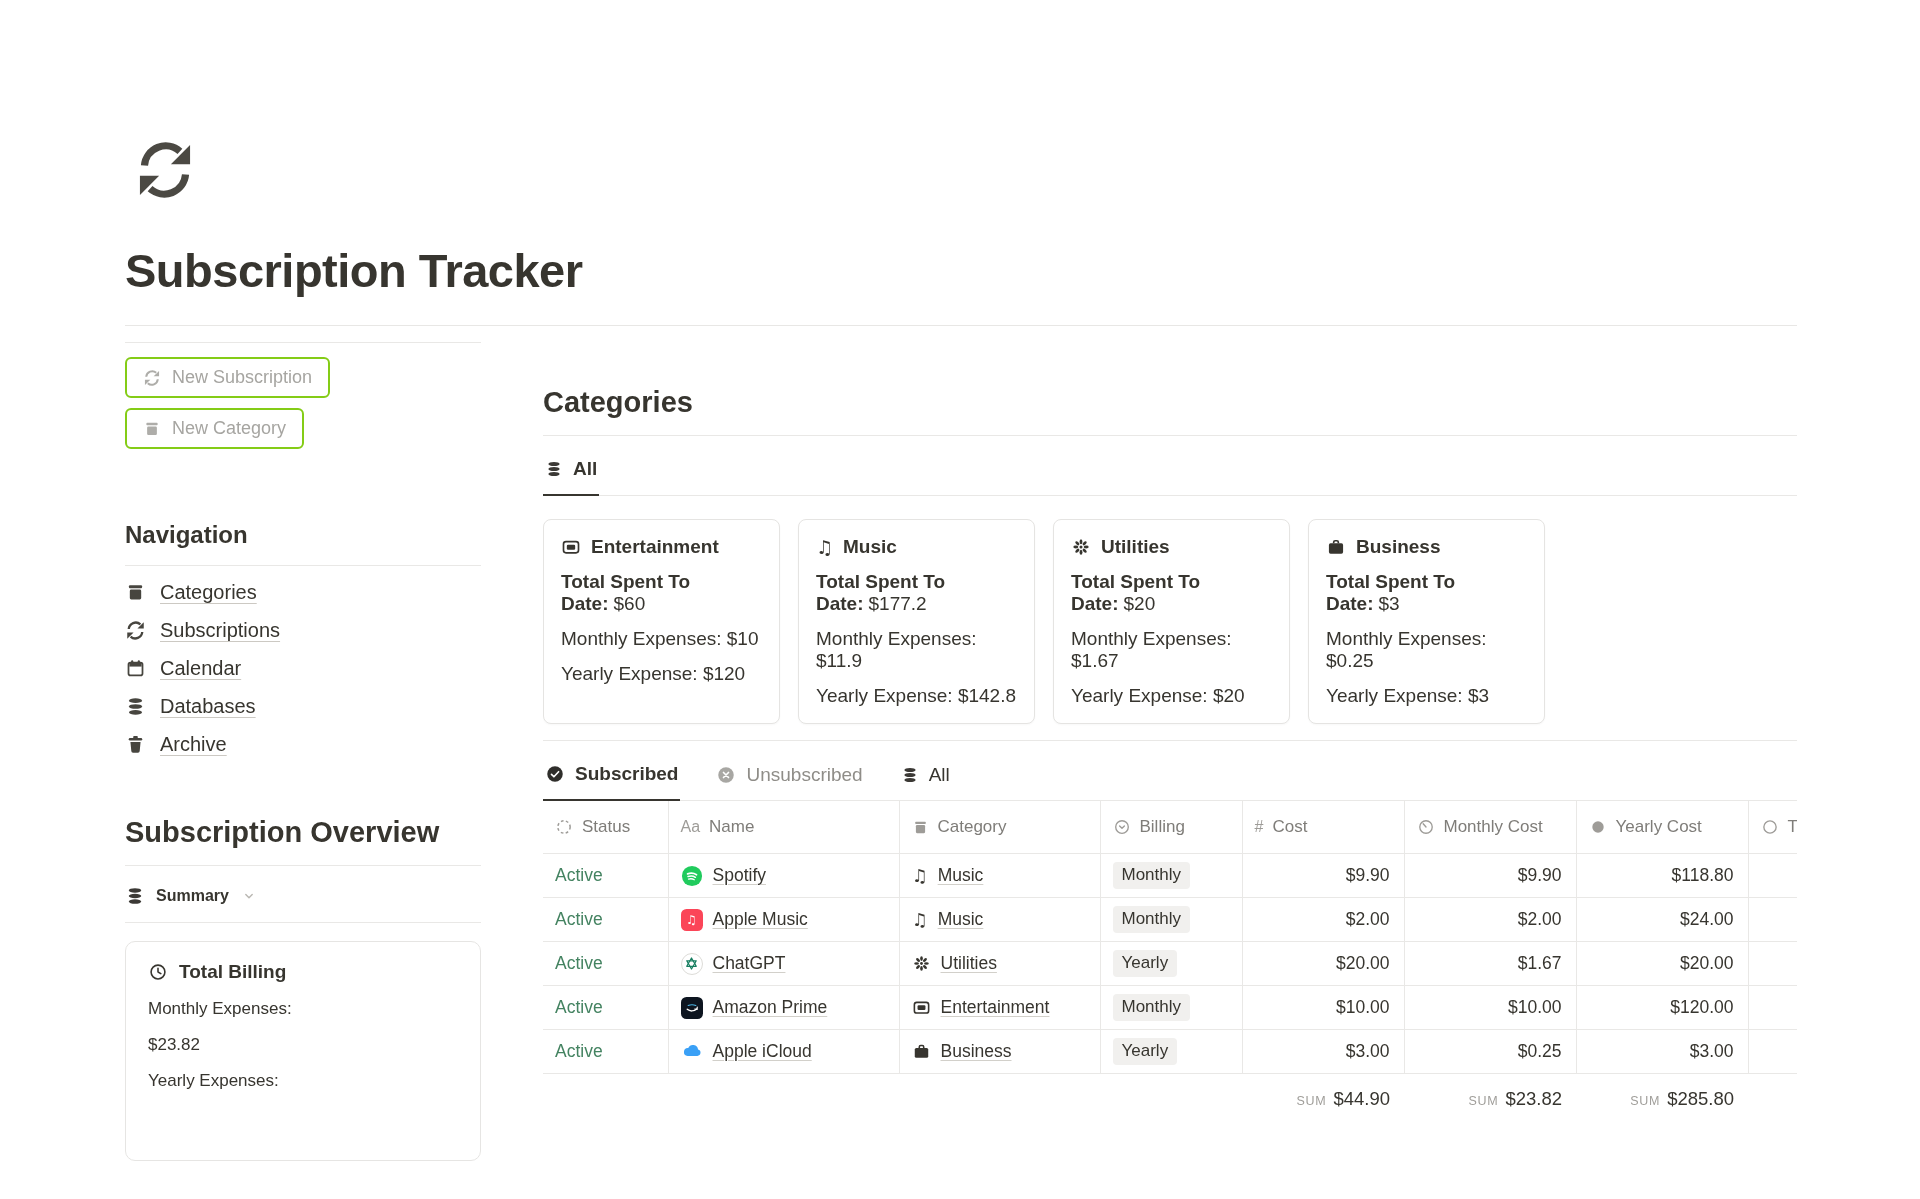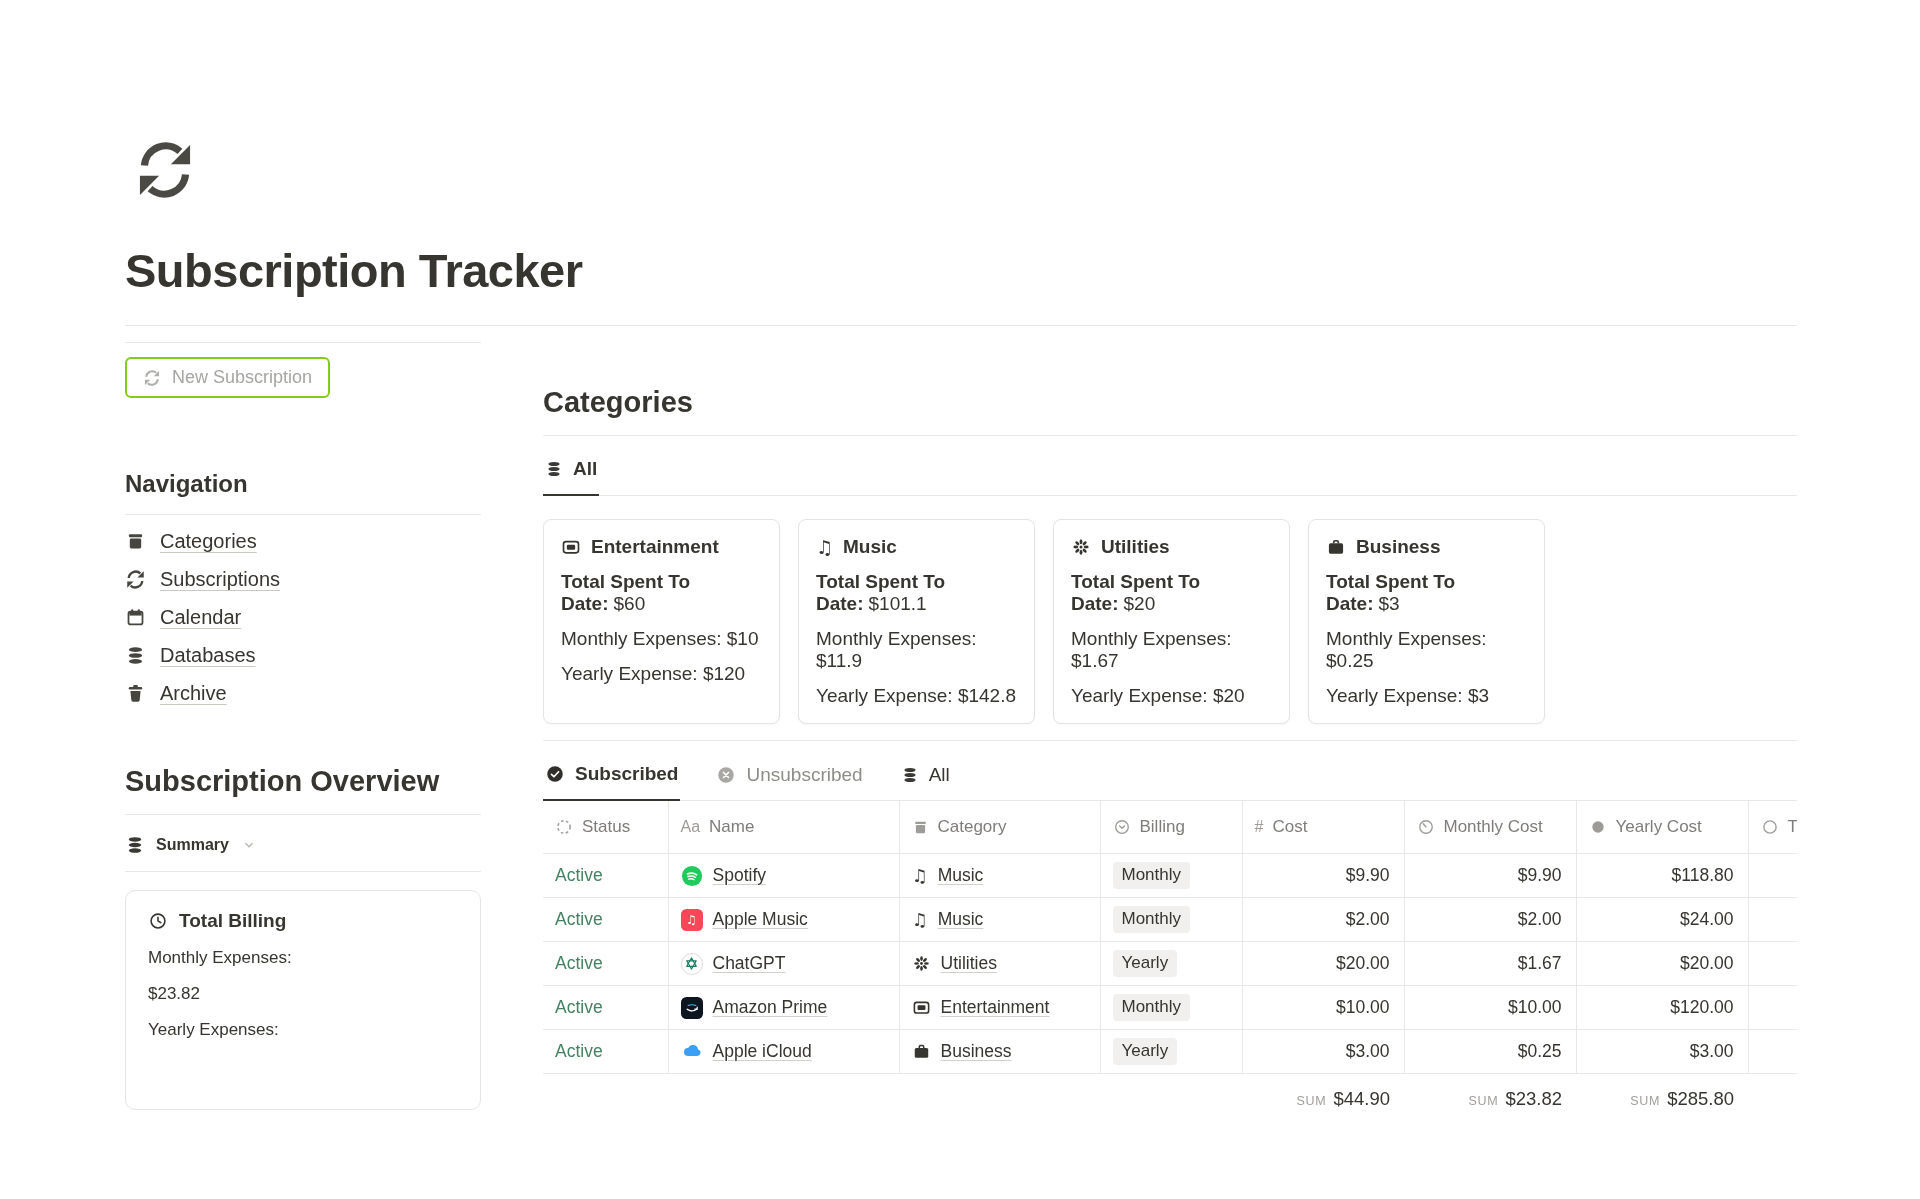--- a/index.html
+++ b/index.html
@@ -117,20 +117,31 @@
           <svg width="18" height="18" viewBox="0 0 24 24">
             <path d="M4.3 10.3A8 8 0 0 1 17.6 5" fill="none" stroke="currentColor" stroke-width="2.7"></path>
             <path d="M21.4 2.6v7.2h-7.2z" fill="currentColor"></path>
             <path d="M19.7 13.7A8 8 0 0 1 6.4 19" fill="none" stroke="currentColor" stroke-width="2.7"></path>
             <path d="M2.6 21.4v-7.2h7.2z" fill="currentColor"></path>
           </svg>
         </span>
       <span>New Subscription</span>
     </button>
   </div>
+  <div class="btn-row">
+    <button class="qc-btn">
+      <span class="ic">
+          <svg width="18" height="18" viewBox="0 0 24 24" fill="currentColor">
+            <rect x="4.5" y="3.8" width="15" height="3.2" rx="1.1"></rect>
+            <rect x="5.5" y="8.6" width="13" height="11.4" rx="1.6"></rect>
+          </svg>
+        </span>
+      <span>New Category</span>
+    </button>
+  </div>
 
   <div id="nav-heading" class="h3">Navigation</div>
   <hr class="div">
 
   <div class="nav-list">
     <div class="nav-item">
       <span class="ic">
           <svg width="21" height="21" viewBox="0 0 24 24" fill="currentColor">
             <rect x="4.5" y="3.8" width="15" height="3.2" rx="1.1"></rect>
             <rect x="5.5" y="8.6" width="13" height="11.4" rx="1.6"></rect>
@@ -249,21 +260,21 @@
       <div class="cat-line"><b>Total Spent To Date:</b><span class="val">$60</span></div>
       <div class="cat-line">Monthly Expenses: $10</div>
       <div class="cat-line">Yearly Expense: $120</div>
     </div>
 
     <div class="cat-card">
       <div class="head">
         <span class="ic unote" style="font-size:19px;">♫</span>
         <span class="name">Music</span>
       </div>
-      <div class="cat-line"><b>Total Spent To Date:</b><span class="val">$101.1</span></div>
+      <div class="cat-line"><b>Total Spent To Date:</b><span class="val">$177.2</span></div>
       <div class="cat-line">Monthly Expenses: $11.9</div>
       <div class="cat-line">Yearly Expense: $142.8</div>
     </div>
 
     <div class="cat-card">
       <div class="head">
         <span class="ic">
             <svg width="20" height="20" viewBox="0 0 24 24" fill="currentColor">
               <circle cx="12" cy="12" r="1.8"></circle>
               <g>

